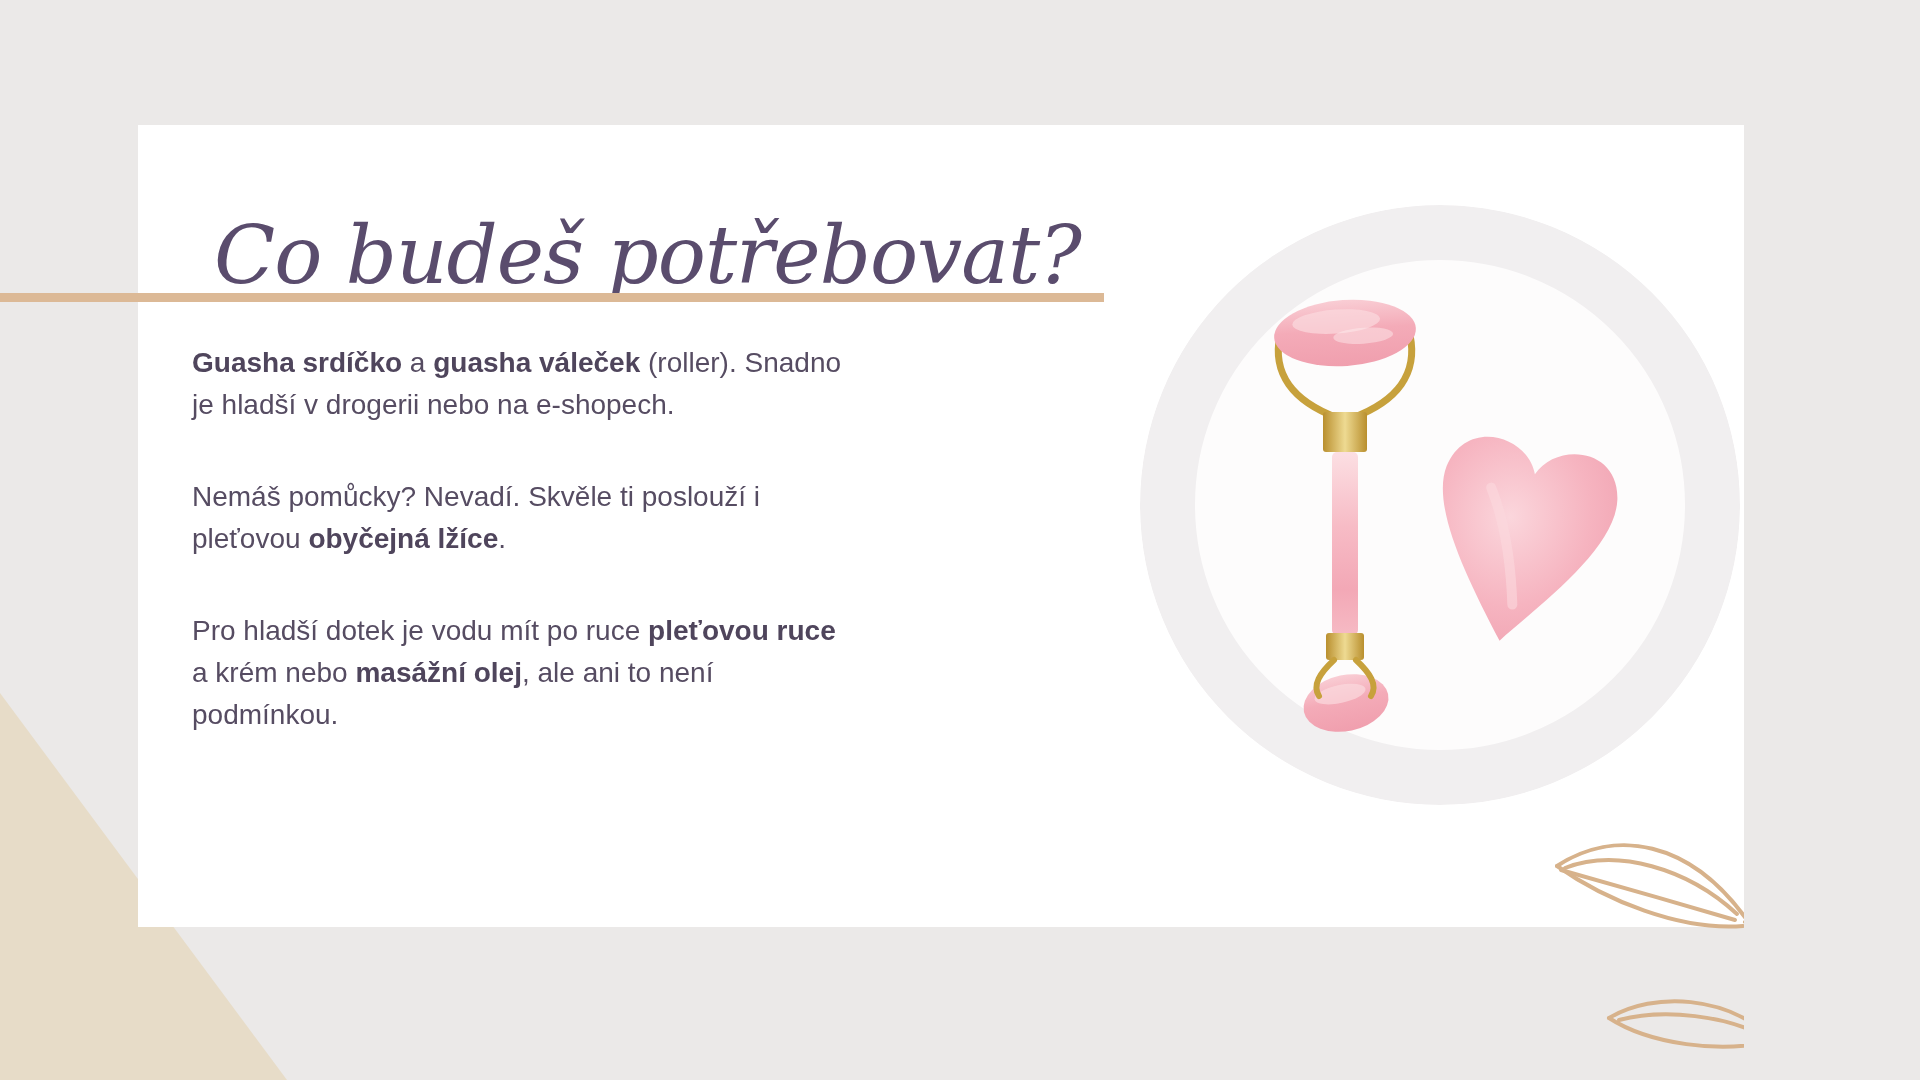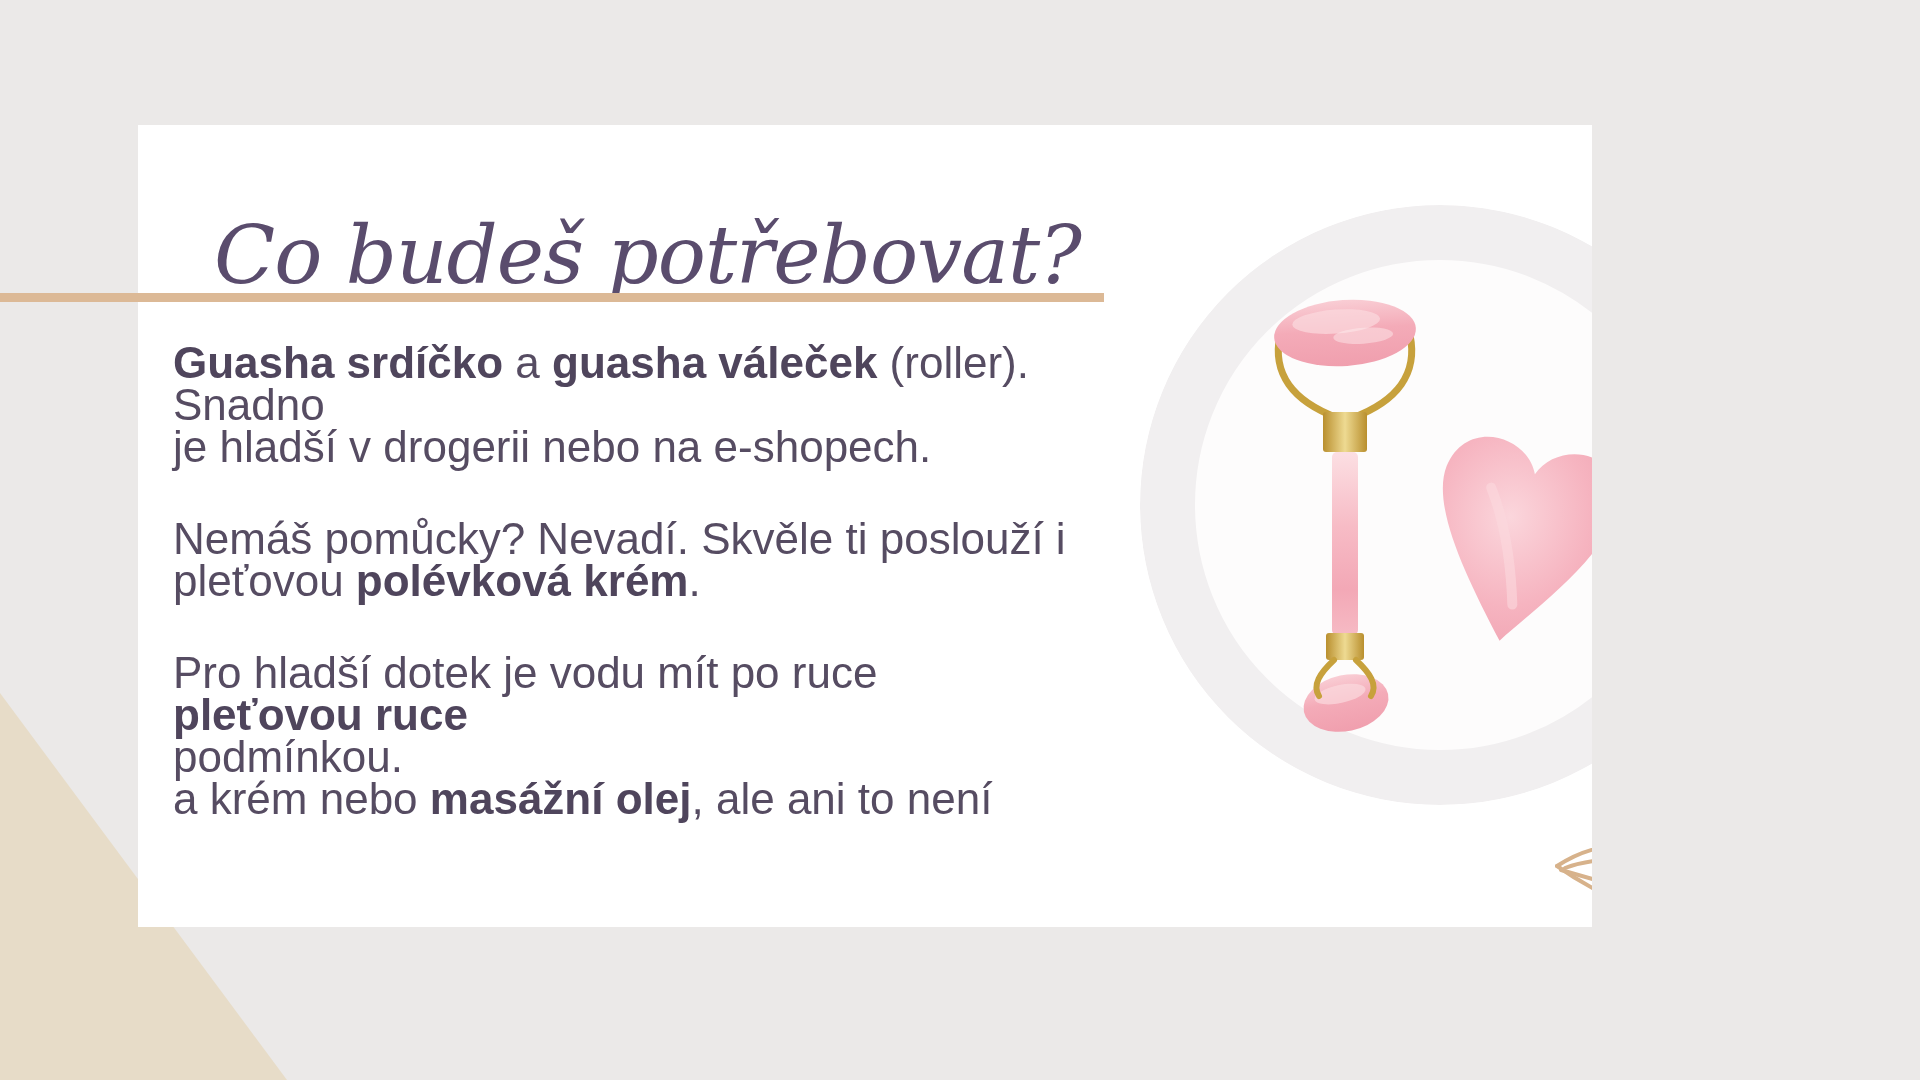--- a/index.html
+++ b/index.html
@@ -1,36 +1,36 @@
 <!DOCTYPE html>
 <html><head>
 <meta charset="utf-8">
 <style>
   html,body{margin:0;padding:0;background:#ebe9e8;}
-  #canvas{position:relative;width:1592px;height:1080px;overflow:hidden;background:#ebe9e8;
+  #canvas{position:relative;width:1744px;height:1080px;overflow:hidden;background:#ebe9e8;
           font-family:"Liberation Sans","DejaVu Sans",sans-serif;}
 
   
   .corner-triangle{position:absolute;left:0;top:0;width:1920px;height:1080px;
     background:#e7dcc8;clip-path:polygon(0px 693px,287px 1080px,0px 1080px);z-index:1;}
 
   
   .card{position:absolute;left:138px;top:125px;width:1643px;height:802px;background:#ffffff;z-index:2;}
 
   
   .title{position:absolute;left:214px;top:160px;z-index:4;
     font-family:"DejaVu Serif","Liberation Serif",serif;font-style:italic;font-weight:500;
     font-size:80px;line-height:1.05;color:#5a4c6d;letter-spacing:-1px;white-space:nowrap;}
 
   
   .divider{position:absolute;left:0;top:293px;width:1104px;height:9px;background:#dcb996;z-index:5;}
 
   
-  .body-text{position:absolute;left:173px;top:342px;width:900px;z-index:4;
-    font-size:44px;line-height:42px;color:#564c62;}
+  .body-text{position:absolute;left:192px;top:342px;width:900px;z-index:4;
+    font-size:28px;line-height:42px;color:#564c62;}
   .body-text p{margin:0 0 50px 0;}
   .body-text .tline{display:block;}
   .body-text .b{font-weight:700;color:#4f455c;}
 
   
   .photo-circle{position:absolute;left:1140px;top:205px;width:600px;height:600px;border-radius:50%;
     background:#fdfcfc;z-index:3;overflow:hidden;}
   .photo-ring{position:absolute;left:0;top:0;width:490px;height:490px;border-radius:50%;
     border:55px solid #f1eff0;background:transparent;}
   .photo-svg{position:absolute;left:1140px;top:205px;width:600px;height:600px;z-index:4;}
@@ -51,26 +51,26 @@
 
   <div class="divider"></div>
 
   <div class="body-text">
       <p>
         <span class="tline"><span class="b">Guasha srdíčko</span><span> a </span><span class="b">guasha váleček</span><span> (roller). Snadno</span></span>
         <span class="tline"><span>je hladší v drogerii nebo na e-shopech.</span></span>
       </p>
       <p>
         <span class="tline"><span>Nemáš pomůcky? Nevadí. Skvěle ti poslouží i</span></span>
-        <span class="tline"><span>pleťovou </span><span class="b">polévková krém</span><span>.</span></span>
+        <span class="tline"><span>pleťovou </span><span class="b">obyčejná lžíce</span><span>.</span></span>
       </p>
       <p>
         <span class="tline"><span>Pro hladší dotek je vodu mít po ruce </span><span class="b">pleťovou ruce</span></span>
+        <span class="tline"><span>a krém nebo </span><span class="b">masážní olej</span><span>, ale ani to není</span></span>
         <span class="tline"><span>podmínkou.</span></span>
-        <span class="tline"><span>a krém nebo </span><span class="b">masážní olej</span><span>, ale ani to není</span></span>
       </p>
     </div>
 
   <div class="photo-circle">
     <div class="photo-ring"></div>
   </div>
 
   <svg class="photo-svg" viewBox="0 0 600 600">
     <defs>
       <linearGradient id="stoneGrad" x1="0" y1="0" x2="0" y2="1">

